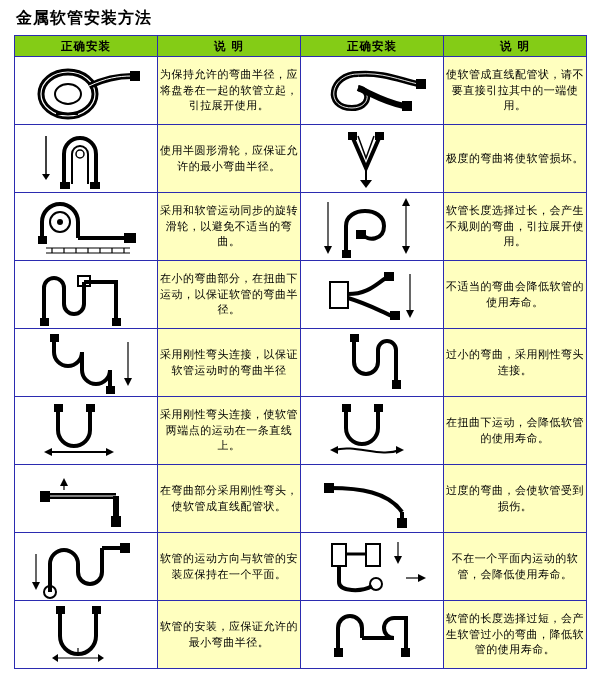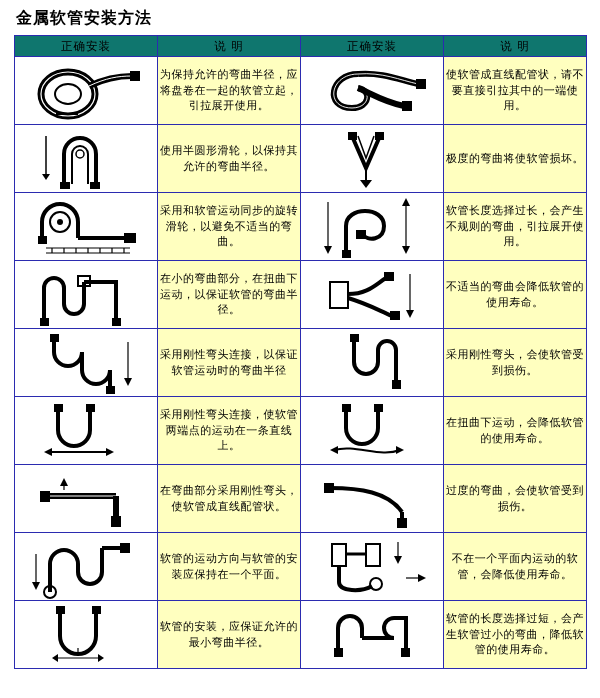--- a/index.html
+++ b/index.html
@@ -33,24 +33,24 @@
     width: 572px;
     table-layout: fixed;
     border: 1px solid #1a1aa8;
   }
   table.hose-table td, table.hose-table th {
     border: 1px solid #2b2bb0;
     padding: 0;
     vertical-align: middle;
   }
   thead th {
-    background: #0f766e;
+    background: #84cc16;
     color: #000;
     font-size: 11.5px;
-    font-weight: normal;
+    font-weight: bold;
     height: 20px;
     letter-spacing: 1px;
   }
   col.img-col { width: 143px; }
   col.txt-col { width: 143px; }
   td.img-cell {
     background: #ffffff;
     text-align: center;
     height: 67px;
   }
@@ -125,21 +125,21 @@
           <svg class="fig" width="120" height="62" viewBox="0 0 120 62">
             <path d="M38 56 L38 26 A16 16 0 0 1 70 26 L70 56" fill="none" stroke="#000" stroke-width="4"></path>
             <path d="M46 56 L46 26 A8 8 0 0 1 62 26 L62 56" fill="none" stroke="#000" stroke-width="2"></path>
             <circle cx="54" cy="26" r="4" fill="none" stroke="#000" stroke-width="1.5"></circle>
             <rect x="34" y="54" width="10" height="7" fill="#000"></rect>
             <rect x="64" y="54" width="10" height="7" fill="#000"></rect>
             <path d="M20 8 L20 50" stroke="#000" stroke-width="1.5"></path>
             <path d="M16 46 L20 52 L24 46" fill="#000"></path>
           </svg>
         </td>
-        <td class="txt-cell">使用半圆形滑轮，以保持其允许的弯曲半径。</td>
+        <td class="txt-cell">使用半圆形滑轮，应保证允许的最小弯曲半径。</td>
         <td class="img-cell">
           <svg class="fig" width="120" height="62" viewBox="0 0 120 62">
             <path d="M40 8 L54 40 L68 8" fill="none" stroke="#000" stroke-width="4"></path>
             <path d="M46 8 L54 30 L62 8" fill="none" stroke="#000" stroke-width="1.5"></path>
             <rect x="36" y="4" width="9" height="8" fill="#000"></rect>
             <rect x="63" y="4" width="9" height="8" fill="#000"></rect>
             <path d="M54 40 L54 56" stroke="#000" stroke-width="2"></path>
             <path d="M48 52 L54 60 L60 52" fill="#000"></path>
           </svg>
         </td>
@@ -214,21 +214,21 @@
           </svg>
         </td>
         <td class="txt-cell">采用刚性弯头连接，以保证软管运动时的弯曲半径</td>
         <td class="img-cell">
           <svg class="fig" width="124" height="62" viewBox="0 0 124 62">
             <path d="M44 6 L44 30 A12 12 0 0 0 68 30 L68 18 A9 9 0 0 1 86 18 L86 50" fill="none" stroke="#000" stroke-width="4"></path>
             <rect x="40" y="2" width="9" height="8" fill="#000"></rect>
             <rect x="82" y="48" width="9" height="9" fill="#000"></rect>
           </svg>
         </td>
-        <td class="txt-cell">采用刚性弯头，会使软管受到损伤。</td>
+        <td class="txt-cell">过小的弯曲，采用刚性弯头连接。</td>
       </tr>
 
       <tr>
         <td class="img-cell">
           <svg class="fig" width="124" height="62" viewBox="0 0 124 62">
             <path d="M34 8 L34 30 A16 16 0 0 0 66 30 L66 8" fill="none" stroke="#000" stroke-width="4"></path>
             <rect x="30" y="4" width="9" height="8" fill="#000"></rect>
             <rect x="62" y="4" width="9" height="8" fill="#000"></rect>
             <path d="M24 52 L86 52" stroke="#000" stroke-width="2"></path>
             <path d="M28 48 L20 52 L28 56" fill="#000"></path>

